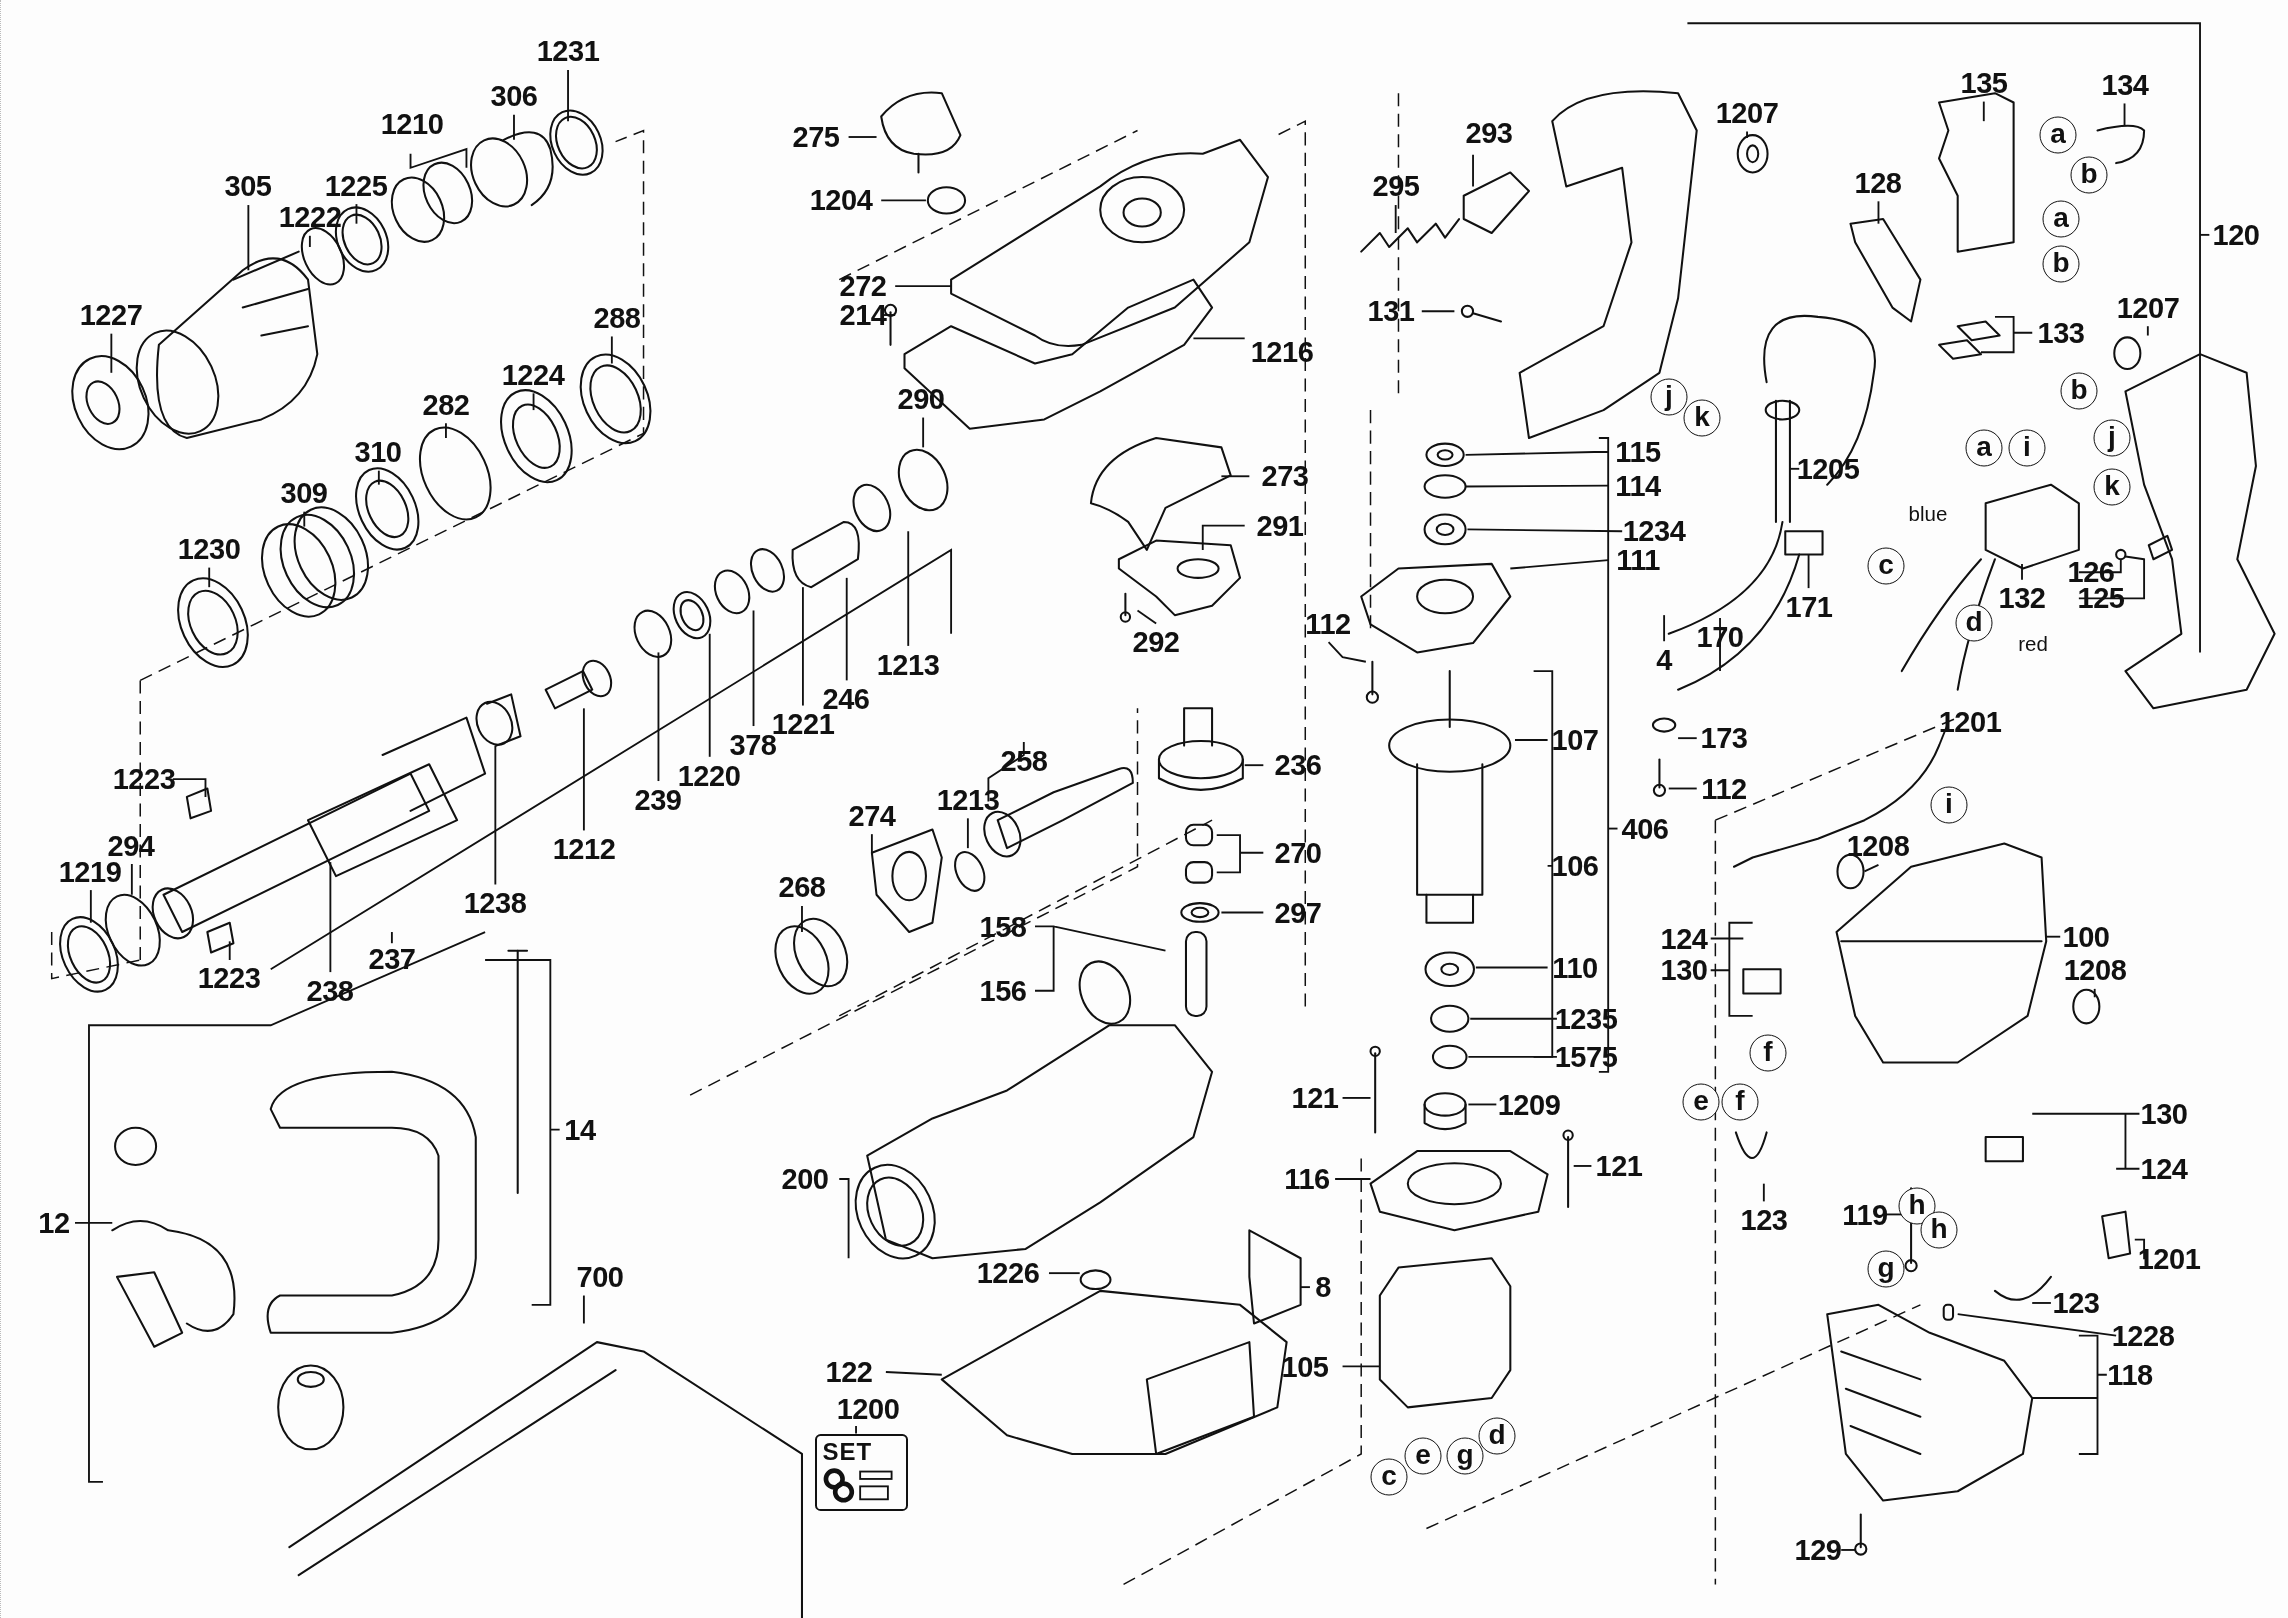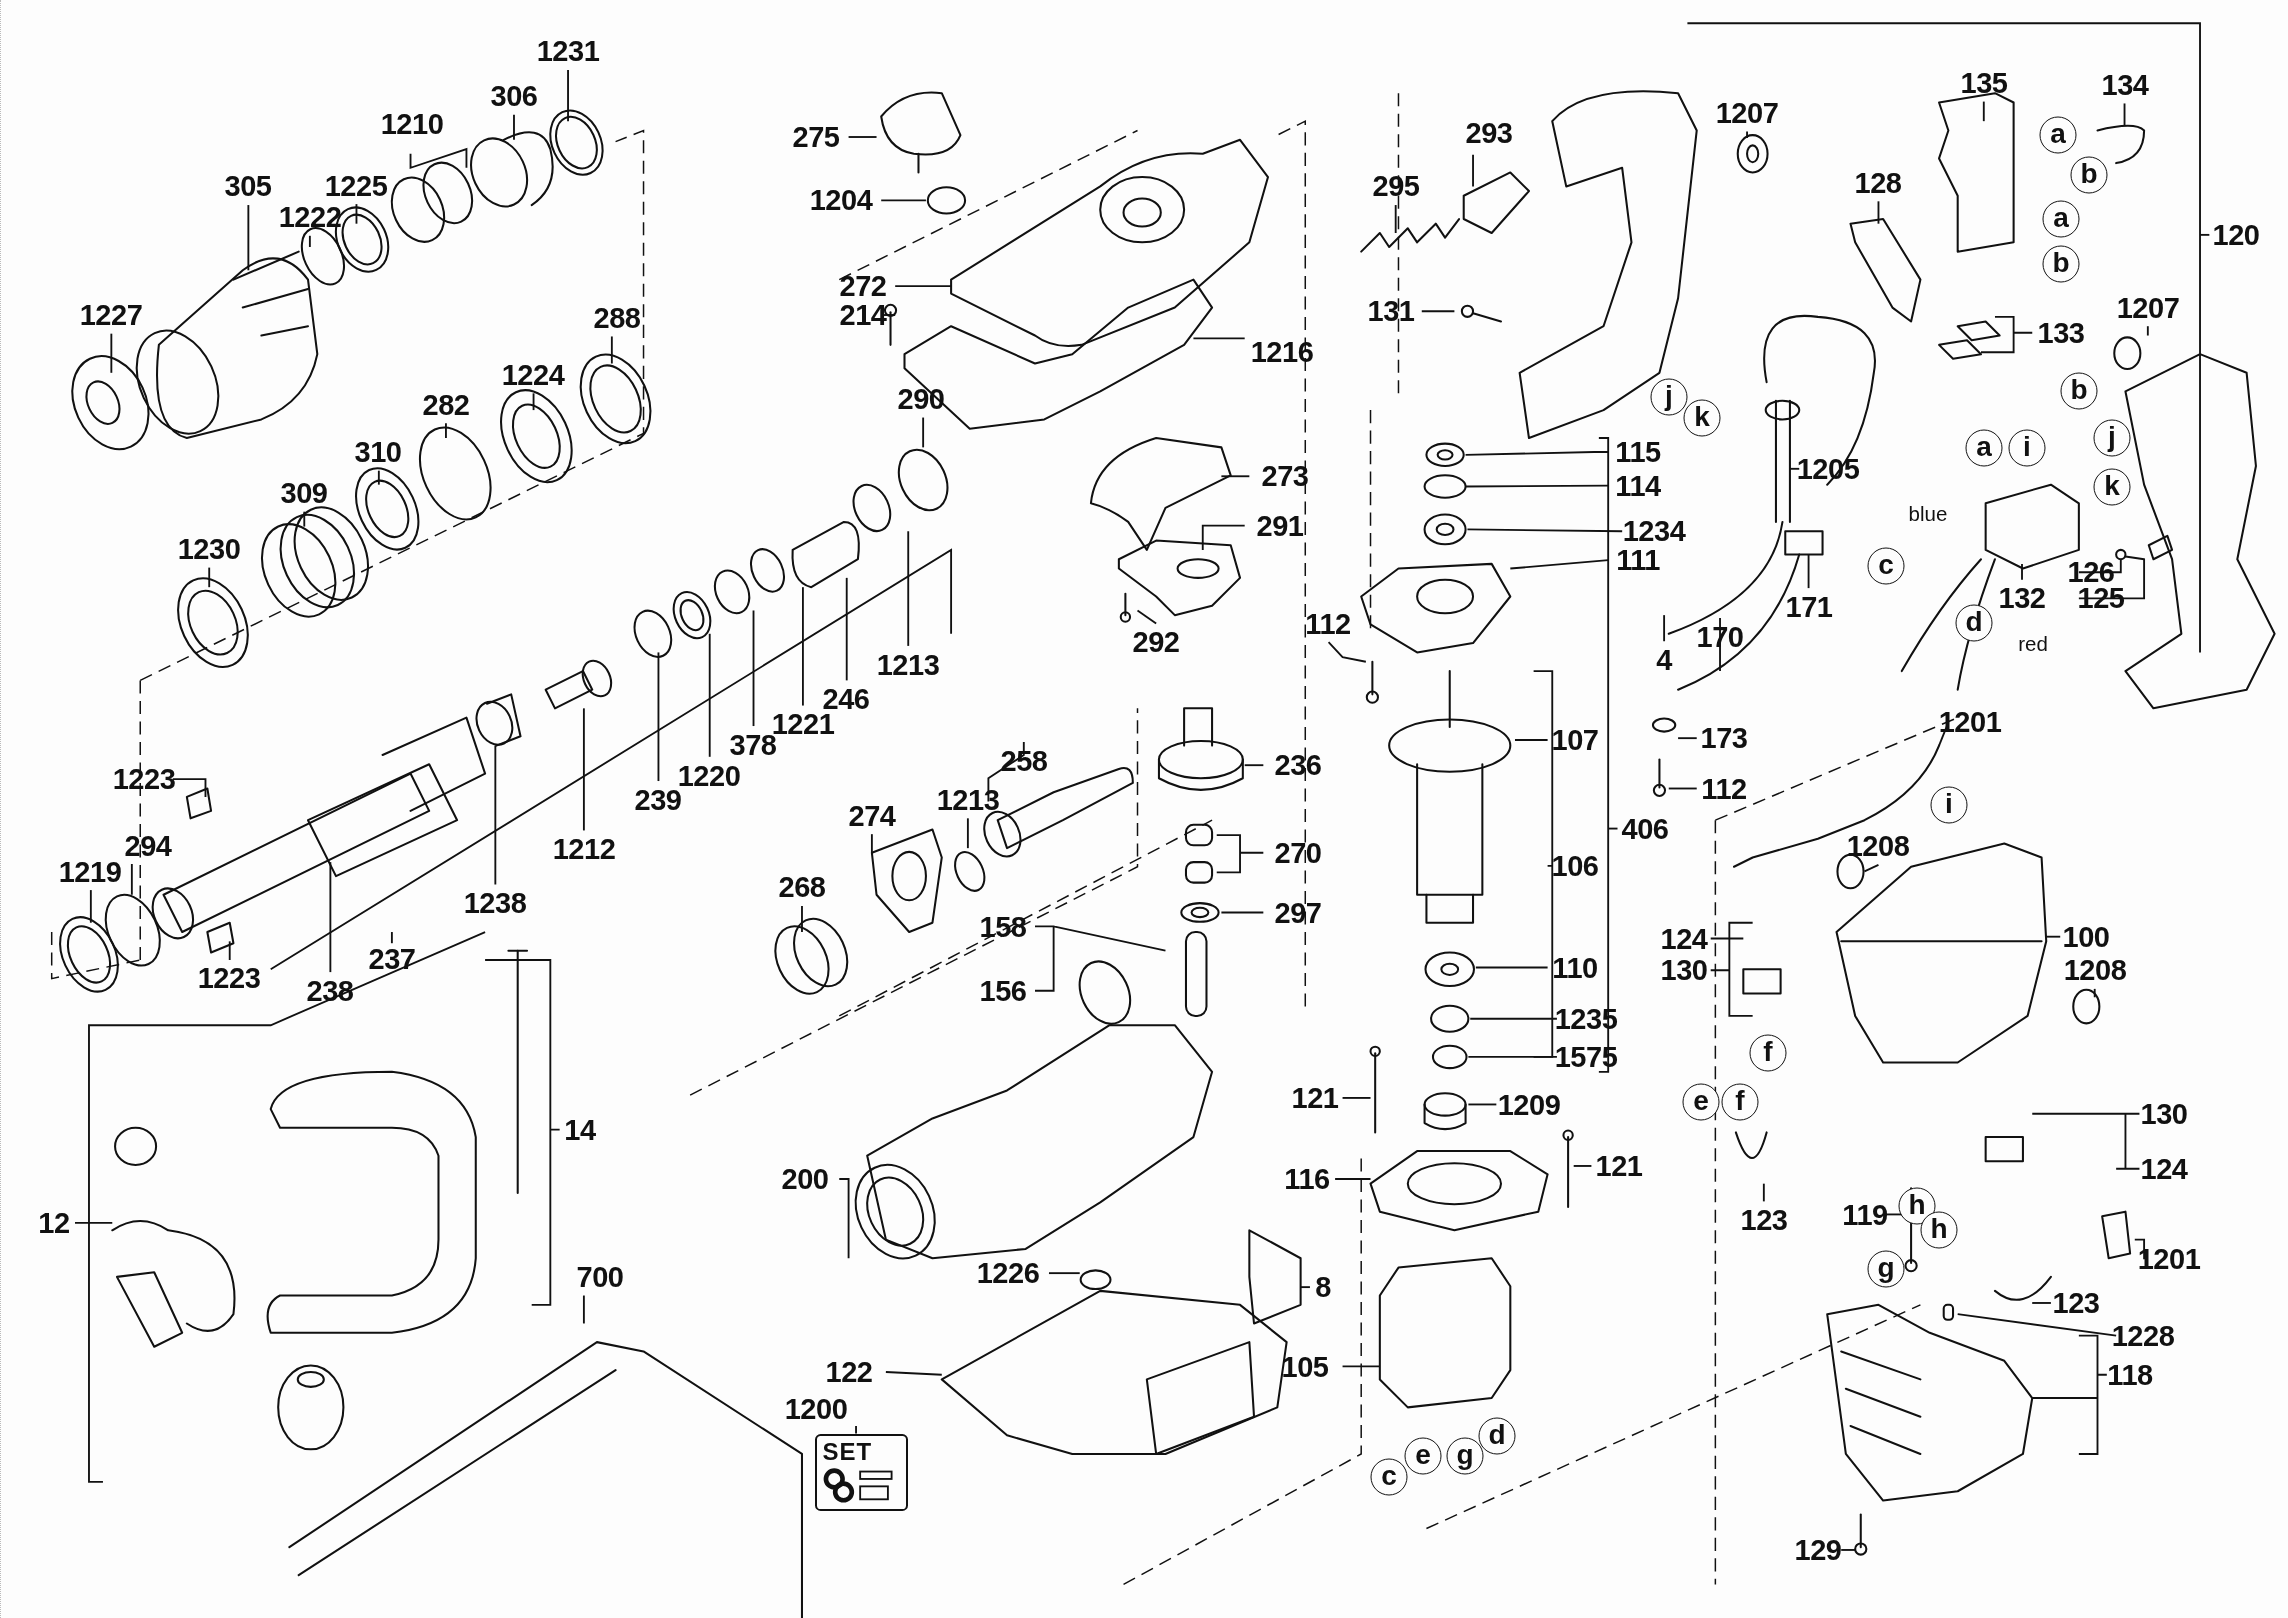--- a/index.html
+++ b/index.html
@@ -544,21 +544,21 @@
   <span class="lbl" style="left:356px;top:186px">1225</span>
   <span class="lbl" style="left:310px;top:217px">1222</span>
   <span class="lbl" style="left:111px;top:315px">1227</span>
   <span class="lbl" style="left:617px;top:318px">288</span>
   <span class="lbl" style="left:533px;top:375px">1224</span>
   <span class="lbl" style="left:446px;top:405px">282</span>
   <span class="lbl" style="left:378px;top:452px">310</span>
   <span class="lbl" style="left:304px;top:493px">309</span>
   <span class="lbl" style="left:209px;top:549px">1230</span>
   <span class="lbl" style="left:144px;top:779px">1223</span>
-  <span class="lbl" style="left:148px;top:846px">294</span>
+  <span class="lbl" style="left:131px;top:846px">294</span>
   <span class="lbl" style="left:90px;top:872px">1219</span>
   <span class="lbl" style="left:229px;top:978px">1223</span>
   <span class="lbl" style="left:330px;top:991px">238</span>
   <span class="lbl" style="left:392px;top:959px">237</span>
   <span class="lbl" style="left:495px;top:903px">1238</span>
   <span class="lbl" style="left:584px;top:849px">1212</span>
   <span class="lbl" style="left:658px;top:800px">239</span>
   <span class="lbl" style="left:709px;top:776px">1220</span>
   <span class="lbl" style="left:753px;top:745px">378</span>
   <span class="lbl" style="left:803px;top:724px">1221</span>
@@ -580,21 +580,21 @@
   <span class="lbl" style="left:872px;top:816px">274</span>
   <span class="lbl" style="left:802px;top:887px">268</span>
   <span class="lbl" style="left:1298px;top:853px">270</span>
   <span class="lbl" style="left:1298px;top:913px">297</span>
   <span class="lbl" style="left:1003px;top:927px">158</span>
   <span class="lbl" style="left:1003px;top:991px">156</span>
   <span class="lbl" style="left:805px;top:1179px">200</span>
   <span class="lbl" style="left:1008px;top:1273px">1226</span>
   <span class="lbl" style="left:1323px;top:1287px">8</span>
   <span class="lbl" style="left:849px;top:1372px">122</span>
-  <span class="lbl" style="left:816px;top:1409px">1200</span>
+  <span class="lbl" style="left:868px;top:1409px">1200</span>
   <span class="lbl" style="left:1305px;top:1367px">105</span>
 
   <span class="lbl" style="left:1489px;top:133px">293</span>
   <span class="lbl" style="left:1396px;top:186px">295</span>
   <span class="lbl" style="left:1747px;top:113px">1207</span>
   <span class="lbl" style="left:1391px;top:311px">131</span>
   <span class="lbl" style="left:1638px;top:452px">115</span>
   <span class="lbl" style="left:1638px;top:486px">114</span>
   <span class="lbl" style="left:1654px;top:531px">1234</span>
   <span class="lbl" style="left:1638px;top:560px">111</span>

